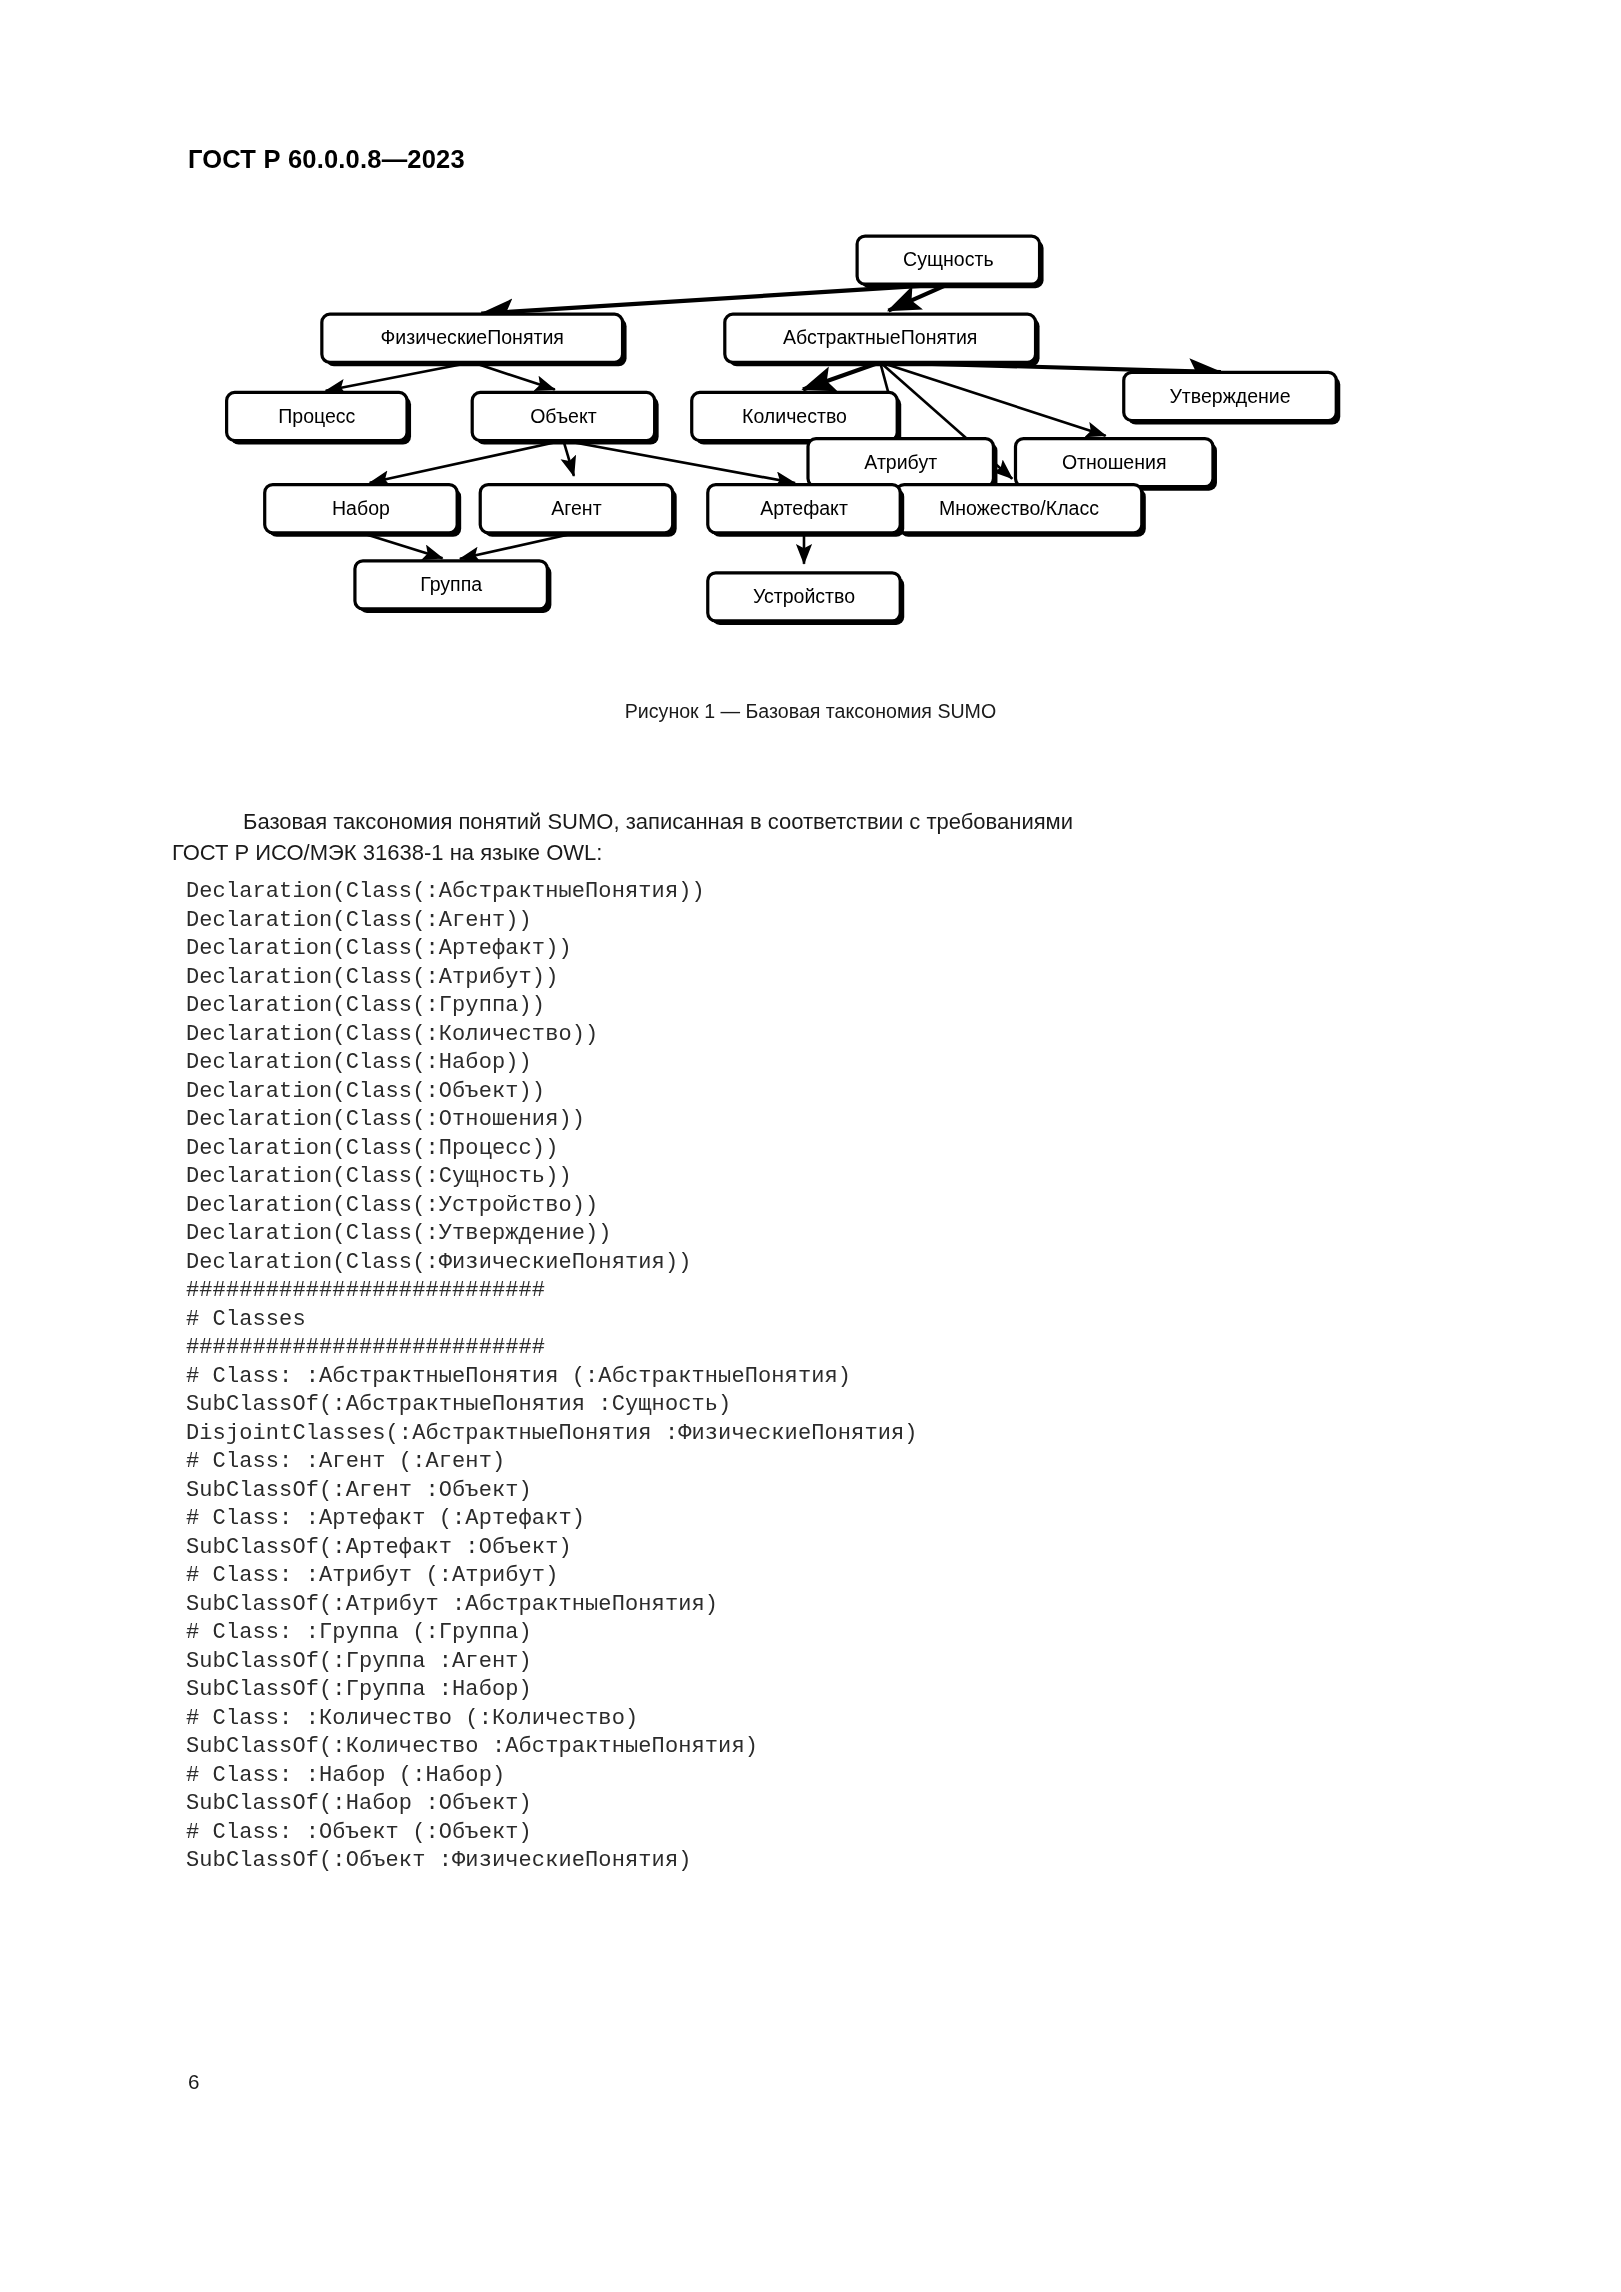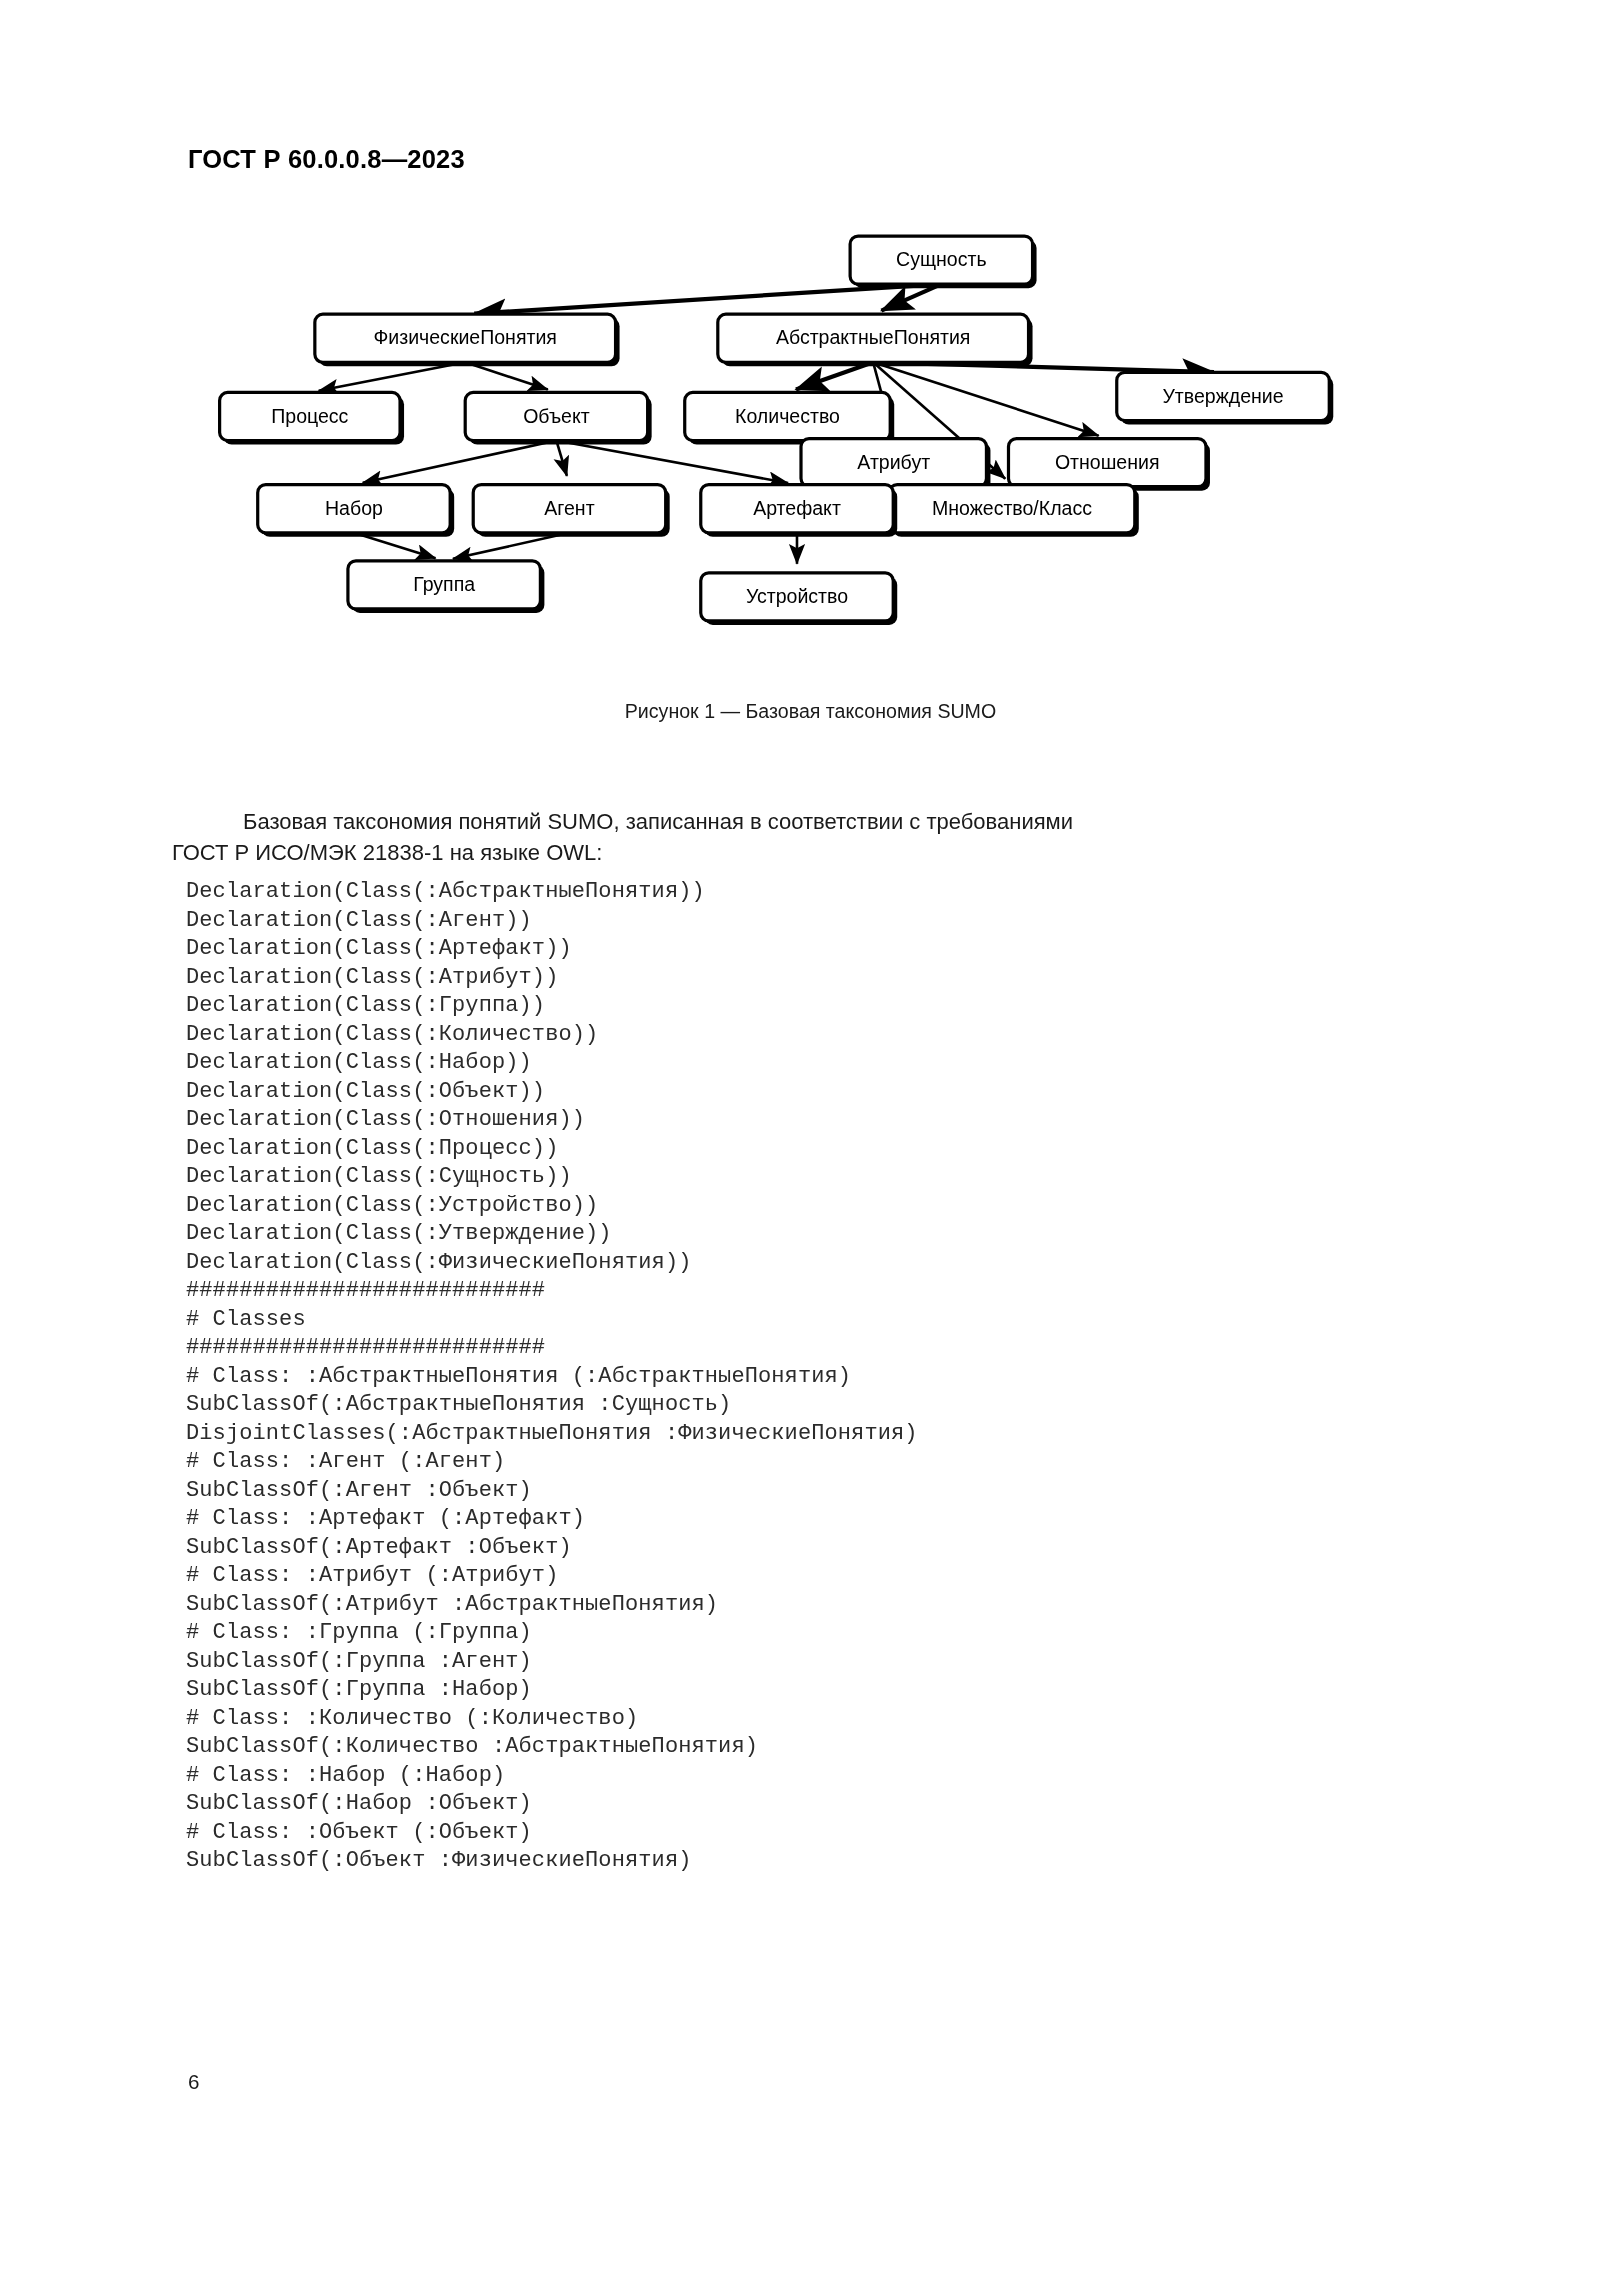--- a/index.html
+++ b/index.html
@@ -31,21 +31,21 @@
     font-size: 25.5px;
     font-weight: bold;
     letter-spacing: 0.2px;
     color: #000000;
     white-space: nowrap;
   }
 
   
   .figure-wrap {
     position: absolute;
-    left: 164px;
+    left: 171px;
     top: 218px;
     width: 1274px;
     height: 510px;
   }
   .figure-svg { display: block; }
 
   .node-rect {
     fill: #ffffff;
     stroke: #000000;
     stroke-width: 3.2;
@@ -229,21 +229,21 @@
             <text x="576" y="379" class="node-text">Устройство</text>
           </g>
         </g>
     </svg>
   </div>
 
   <div class="figure-caption">Рисунок 1 — Базовая таксономия SUMO</div>
 
   <div class="body-para">
     <span>Базовая таксономия понятий SUMO, записанная в соответствии с требованиями</span>
-    <div class="tail">ГОСТ Р ИСО/МЭК 21838-1 на языке OWL:</div>
+    <div class="tail">ГОСТ Р ИСО/МЭК 31638-1 на языке OWL:</div>
   </div>
 
   <div class="code-block" id="code-block"><div class="code-line">Declaration(Class(:АбстрактныеПонятия))</div><div class="code-line">Declaration(Class(:Агент))</div><div class="code-line">Declaration(Class(:Артефакт))</div><div class="code-line">Declaration(Class(:Атрибут))</div><div class="code-line">Declaration(Class(:Группа))</div><div class="code-line">Declaration(Class(:Количество))</div><div class="code-line">Declaration(Class(:Набор))</div><div class="code-line">Declaration(Class(:Объект))</div><div class="code-line">Declaration(Class(:Отношения))</div><div class="code-line">Declaration(Class(:Процесс))</div><div class="code-line">Declaration(Class(:Сущность))</div><div class="code-line">Declaration(Class(:Устройство))</div><div class="code-line">Declaration(Class(:Утверждение))</div><div class="code-line">Declaration(Class(:ФизическиеПонятия))</div><div class="code-line">###########################</div><div class="code-line"># Classes</div><div class="code-line">###########################</div><div class="code-line"># Class: :АбстрактныеПонятия (:АбстрактныеПонятия)</div><div class="code-line">SubClassOf(:АбстрактныеПонятия :Сущность)</div><div class="code-line">DisjointClasses(:АбстрактныеПонятия :ФизическиеПонятия)</div><div class="code-line"># Class: :Агент (:Агент)</div><div class="code-line">SubClassOf(:Агент :Объект)</div><div class="code-line"># Class: :Артефакт (:Артефакт)</div><div class="code-line">SubClassOf(:Артефакт :Объект)</div><div class="code-line"># Class: :Атрибут (:Атрибут)</div><div class="code-line">SubClassOf(:Атрибут :АбстрактныеПонятия)</div><div class="code-line"># Class: :Группа (:Группа)</div><div class="code-line">SubClassOf(:Группа :Агент)</div><div class="code-line">SubClassOf(:Группа :Набор)</div><div class="code-line"># Class: :Количество (:Количество)</div><div class="code-line">SubClassOf(:Количество :АбстрактныеПонятия)</div><div class="code-line"># Class: :Набор (:Набор)</div><div class="code-line">SubClassOf(:Набор :Объект)</div><div class="code-line"># Class: :Объект (:Объект)</div><div class="code-line">SubClassOf(:Объект :ФизическиеПонятия)</div></div>
 
   <div class="page-number">6</div>
 
 </div>
 
 
 </body></html>

